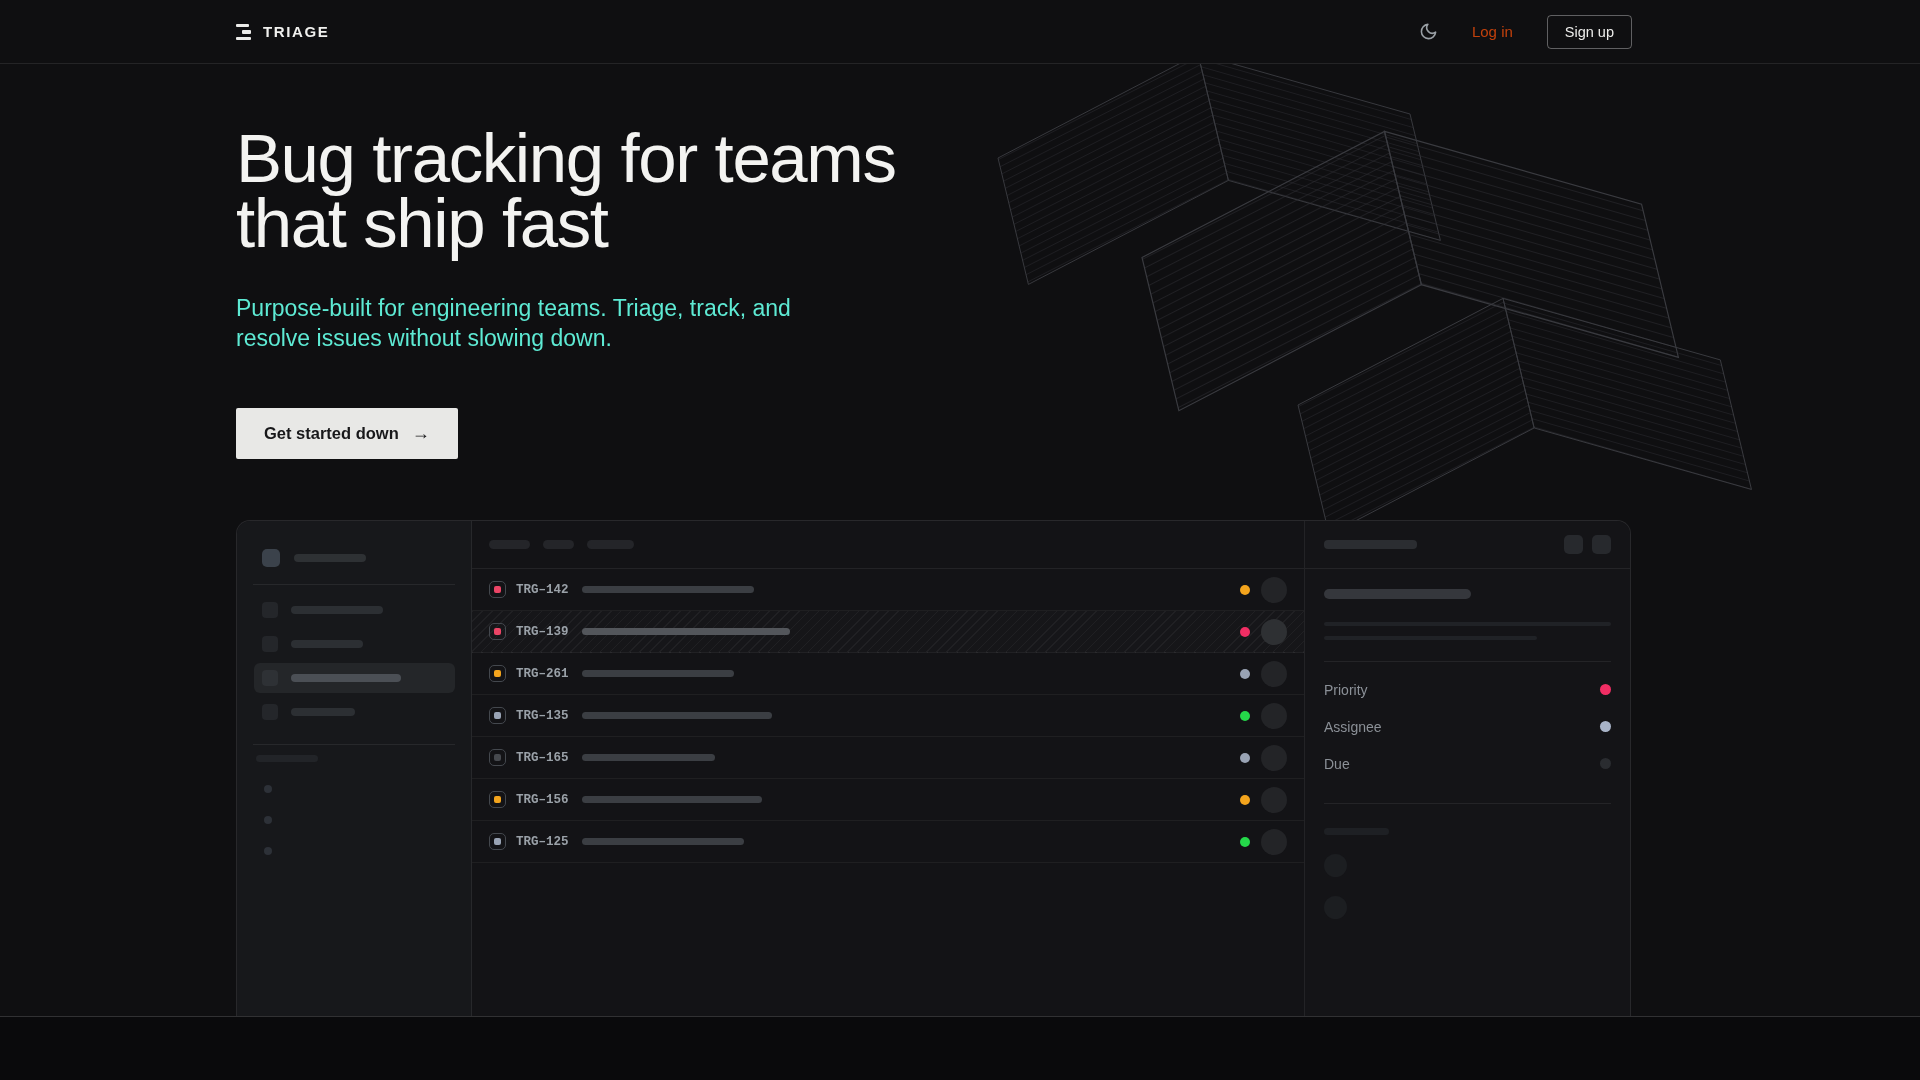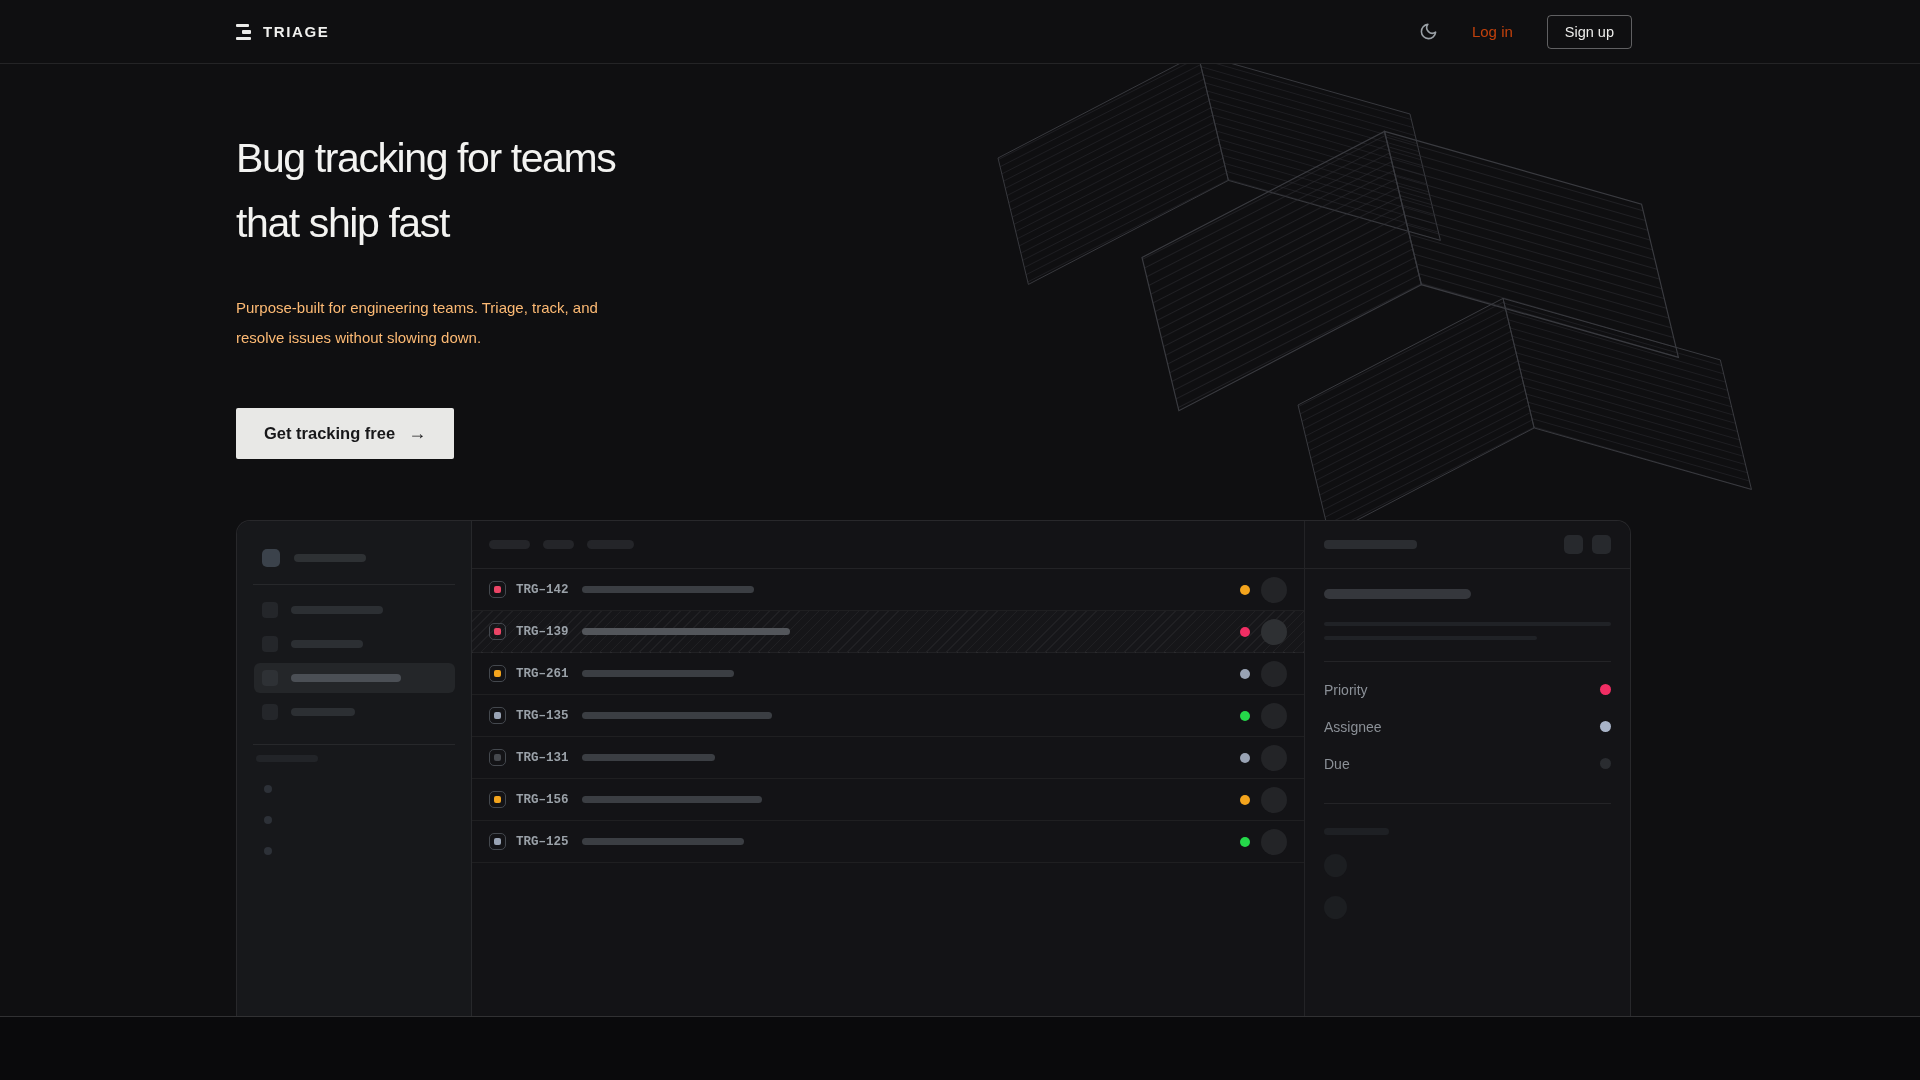--- a/index.html
+++ b/index.html
@@ -24,23 +24,23 @@
   .brand-name { color:#f0f0ee; font-size:15px; font-weight:bold; letter-spacing:1.6px; }
   .nav-right { display:flex; align-items:center; gap:34px; }
   .theme-btn { background:none; border:none; cursor:pointer; display:flex; align-items:center; }
   .login { color:#c2410c; font-size:15px; text-decoration:none; cursor:pointer; }
   .signup { color:#ededeb; font-size:14.5px; background:transparent;
             border:1px solid rgba(255,255,255,0.34); border-radius:4px;
             padding:8px 17px; cursor:pointer; }
 
   
   .hero { position:absolute; left:236px; top:126px; z-index:2; }
-  .hero h1 { color:#f3f3f1; font-size:41px; line-height:65px; font-weight:500;
+  .hero h1 { color:#f3f3f1; font-size:69px; line-height:65px; font-weight:500;
              letter-spacing:-1.4px; }
-  .hero-sub { margin-top:37px; color:#fdba74; font-size:15px; line-height:30px; }
+  .hero-sub { margin-top:37px; color:#5eead4; font-size:23px; line-height:30px; }
   .cta { margin-top:55px; display:inline-flex; align-items:center; gap:13px;
          background:#e8e8e6; color:#18181a; border:none; border-radius:2px;
          padding:15px 28px; font-size:16.5px; font-weight:bold; cursor:pointer;
          font-family:"Liberation Sans", sans-serif; }
   .cta .arrow { font-size:18px; font-weight:normal; }
 
   
   .card { position:absolute; left:236px; top:520px; width:1395px; height:560px;
           background:#131316; border:1px solid rgba(255,255,255,0.09);
           border-radius:14px 14px 0 0; z-index:2; display:flex; overflow:hidden; }
@@ -155,21 +155,21 @@
   <section class="hero">
     <h1>
       <span>Bug tracking for teams</span><br>
       <span>that ship fast</span>
     </h1>
     <p class="hero-sub">
       <span>Purpose-built for engineering teams. Triage, track, and</span><br>
       <span>resolve issues without slowing down.</span>
     </p>
     <button class="cta">
-      <span>Get tracking free</span>
+      <span>Get started down</span>
       <span class="arrow">→</span>
     </button>
   </section>
 
   <div class="card">
 
     <div class="col-side">
       <div class="ws-row">
         <span class="ws-avatar"></span>
         <span class="pill ws-pill"></span>
@@ -242,21 +242,21 @@
             <span class="issue-id">TRG–135</span>
             <span class="title-pill" style="width: 190px;"></span>
             <span class="row-spacer"></span>
             <span class="status-dot" style="background: rgb(37, 217, 74);"></span>
             <span class="row-avatar"></span>
           </div>
           <div class="issue-row">
             <span class="issue-icon">
               <i style="background: rgb(70, 73, 78);"></i>
             </span>
-            <span class="issue-id">TRG–131</span>
+            <span class="issue-id">TRG–165</span>
             <span class="title-pill" style="width: 133px;"></span>
             <span class="row-spacer"></span>
             <span class="status-dot" style="background: rgb(153, 163, 180);"></span>
             <span class="row-avatar"></span>
           </div>
           <div class="issue-row">
             <span class="issue-icon">
               <i style="background: rgb(243, 164, 29);"></i>
             </span>
             <span class="issue-id">TRG–156</span>

